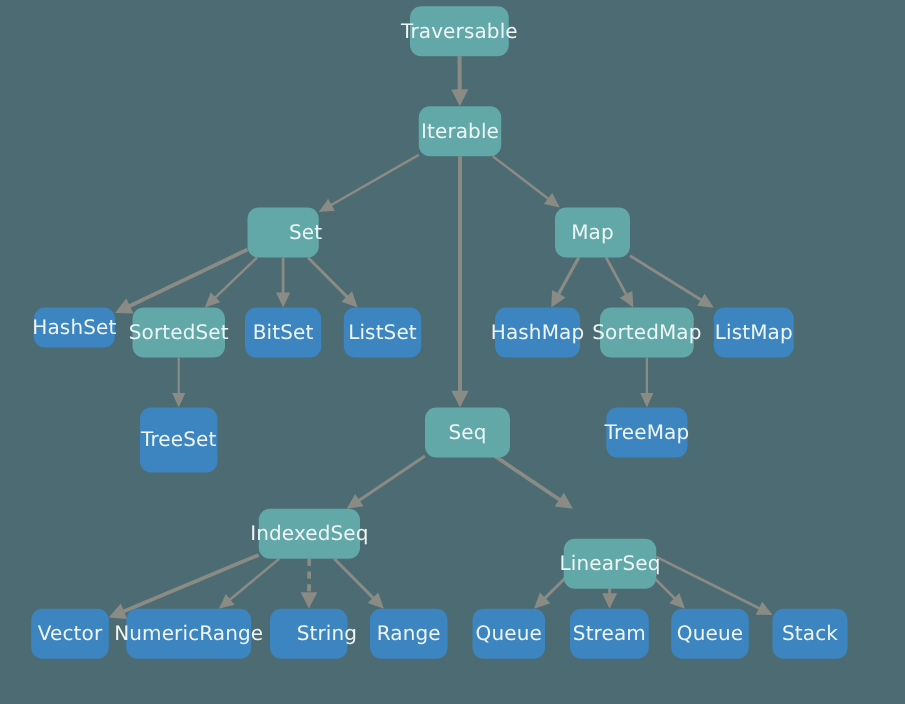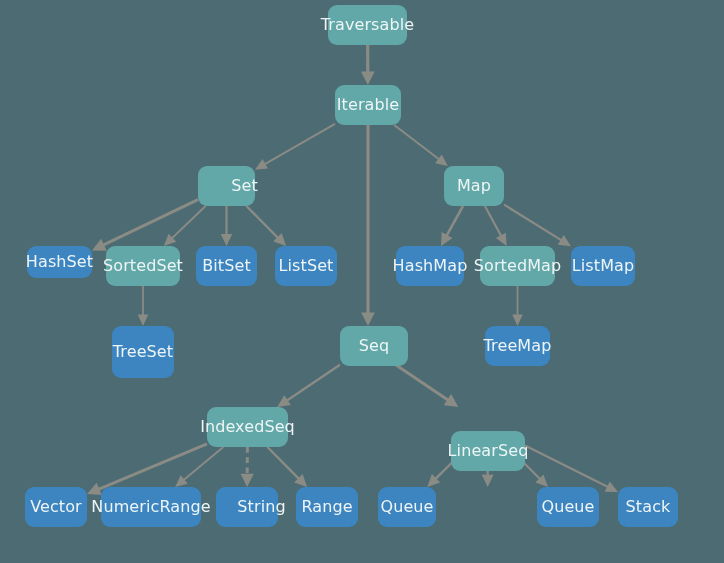--- a/index.html
+++ b/index.html
@@ -202,20 +202,23 @@
       </div>
       <div class="node class-node" style="left: 216px; top: 487px; width: 62px; height: 40px; padding-left: 29px;">
         <span class="node-label">String</span>
       </div>
       <div class="node class-node" style="left: 296px; top: 487px; width: 62px; height: 40px;">
         <span class="node-label">Range</span>
       </div>
       <div class="node class-node" style="left: 378px; top: 487px; width: 58px; height: 40px;">
         <span class="node-label">Queue</span>
       </div>
+      <div class="node class-node" style="left: 456px; top: 487px; width: 63px; height: 40px;">
+        <span class="node-label">Stream</span>
+      </div>
       <div class="node class-node" style="left: 537px; top: 487px; width: 62px; height: 40px;">
         <span class="node-label">Queue</span>
       </div>
       <div class="node class-node" style="left: 618px; top: 487px; width: 60px; height: 40px;">
         <span class="node-label">Stack</span>
       </div>
     </div>
 </div>
 
 </body></html>

